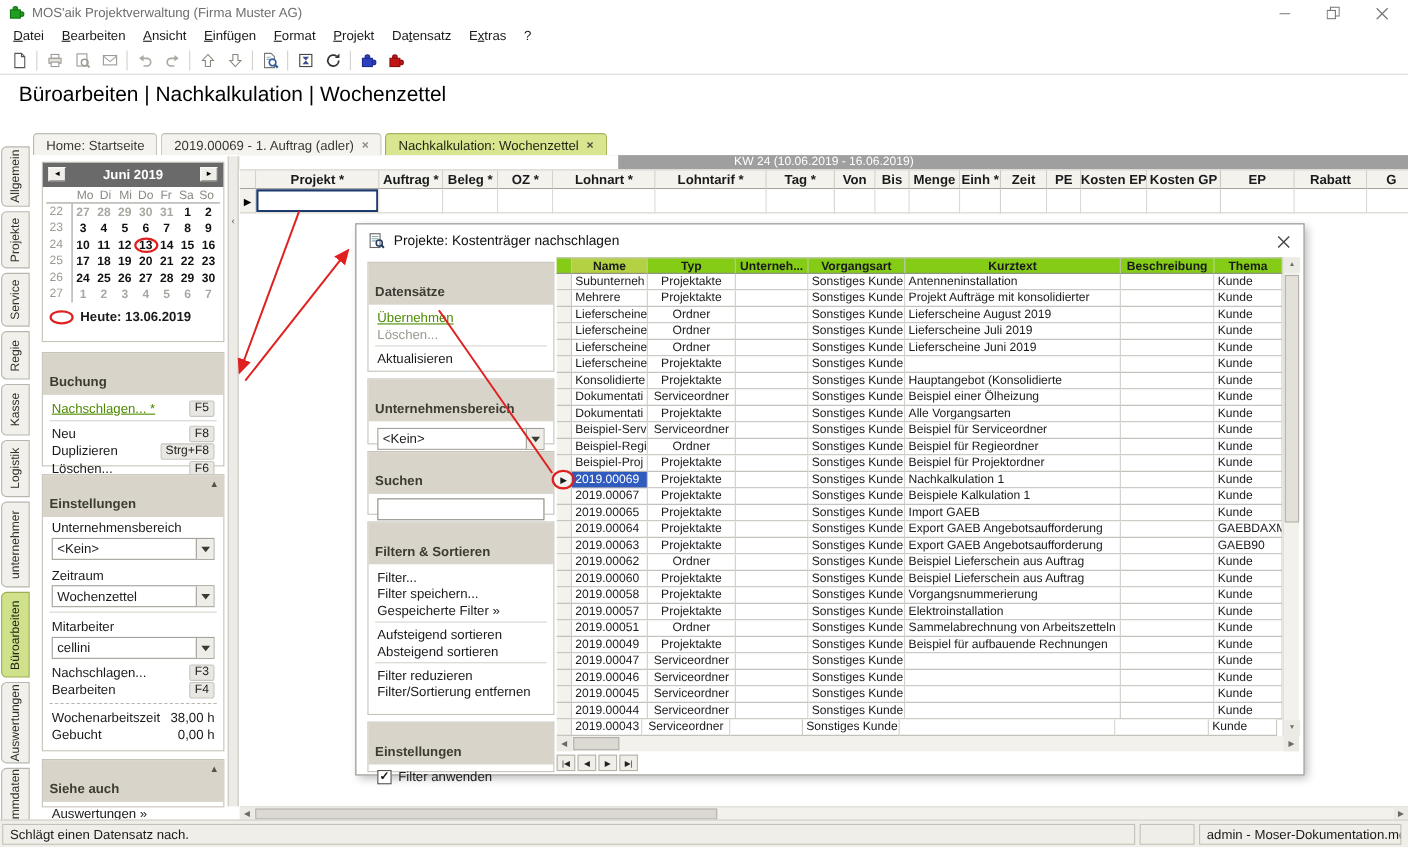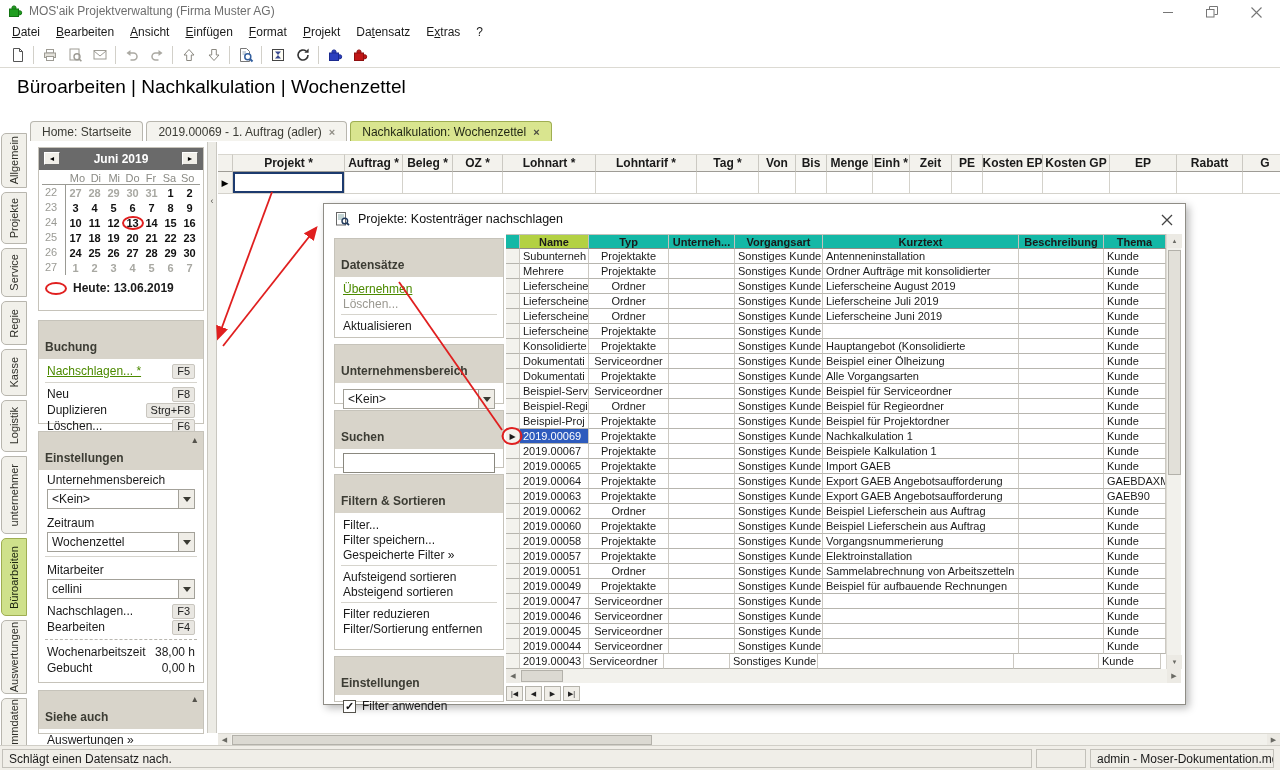--- a/index.html
+++ b/index.html
@@ -107,21 +107,21 @@
   .dlg-close{position:absolute;right:10px;top:8px;width:16px;height:16px;display:flex;align-items:center;justify-content:center}
   .dpanel{position:absolute;left:10px;width:170px;background:#fff;border:1px solid #c6c3ba}
   .dpanel .item-row{height:15px}
   .flt-item{padding:1px 8px;height:15px;font-size:12px;white-space:nowrap;overflow:hidden}
   .search-input{display:block;width:152px;height:20px;margin:4px 8px;border:1px solid #8a887f;font-family:inherit;font-size:12px;padding:0 4px}
   .cbrow{display:flex;align-items:center;gap:6px;padding:4px 8px}
   .cbbox{width:13px;height:13px;border:1px solid #55534c;background:#fff;display:flex;align-items:center;justify-content:center;font-size:11px;font-weight:bold;color:#111;line-height:11px}
 
   
   .dt-header{position:absolute;left:182px;top:30px;height:15px;display:flex}
-  .dt-hcell{height:15px;background:#14b8a6;border-right:1px solid #c4c2bb;border-bottom:1px solid #8f8d86;border-top:1px solid #c4c2bb;font-weight:bold;font-size:11px;display:flex;align-items:center;justify-content:center;white-space:nowrap;overflow:hidden}
+  .dt-hcell{height:15px;background:#84cc16;border-right:1px solid #c4c2bb;border-bottom:1px solid #8f8d86;border-top:1px solid #c4c2bb;font-weight:bold;font-size:11px;display:flex;align-items:center;justify-content:center;white-space:nowrap;overflow:hidden}
   .dt-hcell.namehdr{background:var(--name-hdr)}
   .dt-body{position:absolute;left:182px;top:45px;width:660px;height:420px;overflow:hidden}
   .dt-row{display:flex;height:15px}
   .dt-cell{height:15px;border-right:1px solid #ccc9c2;border-bottom:1px solid #b7b5ae;font-size:11px;padding:0 3px;white-space:nowrap;overflow:hidden;display:flex;align-items:center;background:#fff}
   .dt-cell.ctr{justify-content:center}
   .dt-cell.selcol{background:#f3f2ed;justify-content:center;padding:0;font-size:8px}
   .dt-cell.selname{background:var(--sel-blue);color:#fff}
 
   
   .dvscroll{position:absolute;left:842px;top:30px;width:15px;height:435px;background:#f2f1ec;border-left:1px solid #dcdad3}
@@ -502,20 +502,24 @@
     <div class="panel-h"><span>Siehe auch</span><span class="arr">▴</span></div>
     <div class="item-row" style="margin-top:3px">
       <span>Auswertungen »</span>
     </div>
   </div>
 
   <div class="splitter">
     <div class="splitter-btn">‹</div>
   </div>
 
+  <div class="grid-caption">
+    <div class="blank"></div>
+    <span class="txt">KW 24 (10.06.2019 - 16.06.2019)</span>
+  </div>
   <div class="grid-header" id="grid-header">
       <div class="gh-cell" style="width: 15px;"></div>
       <div class="gh-cell" style="width: 112px;">Projekt *</div>
       <div class="gh-cell" style="width: 58px;">Auftrag *</div>
       <div class="gh-cell" style="width: 50px;">Beleg *</div>
       <div class="gh-cell" style="width: 50px;">OZ *</div>
       <div class="gh-cell" style="width: 93px;">Lohnart *</div>
       <div class="gh-cell" style="width: 101px;">Lohntarif *</div>
       <div class="gh-cell" style="width: 62px;">Tag *</div>
       <div class="gh-cell" style="width: 37px;">Von</div>
@@ -656,21 +660,21 @@
           <div class="dt-cell" style="width: 196px;">Antenneninstallation</div>
           <div class="dt-cell" style="width: 85px;"></div>
           <div class="dt-cell" style="width: 62px;">Kunde</div>
         </div>
         <div class="dt-row">
           <div class="dt-cell selcol" style="width: 14px;"></div>
           <div class="dt-cell" style="width: 69px;">Mehrere</div>
           <div class="dt-cell ctr" style="width: 80px;">Projektakte</div>
           <div class="dt-cell" style="width: 66px;"></div>
           <div class="dt-cell" style="width: 88px;">Sonstiges Kunde</div>
-          <div class="dt-cell" style="width: 196px;">Ordner Aufträge mit konsolidierter</div>
+          <div class="dt-cell" style="width: 196px;">Projekt Aufträge mit konsolidierter</div>
           <div class="dt-cell" style="width: 85px;"></div>
           <div class="dt-cell" style="width: 62px;">Kunde</div>
         </div>
         <div class="dt-row">
           <div class="dt-cell selcol" style="width: 14px;"></div>
           <div class="dt-cell" style="width: 69px;">Lieferscheine</div>
           <div class="dt-cell ctr" style="width: 80px;">Ordner</div>
           <div class="dt-cell" style="width: 66px;"></div>
           <div class="dt-cell" style="width: 88px;">Sonstiges Kunde</div>
           <div class="dt-cell" style="width: 196px;">Lieferscheine August 2019</div>

